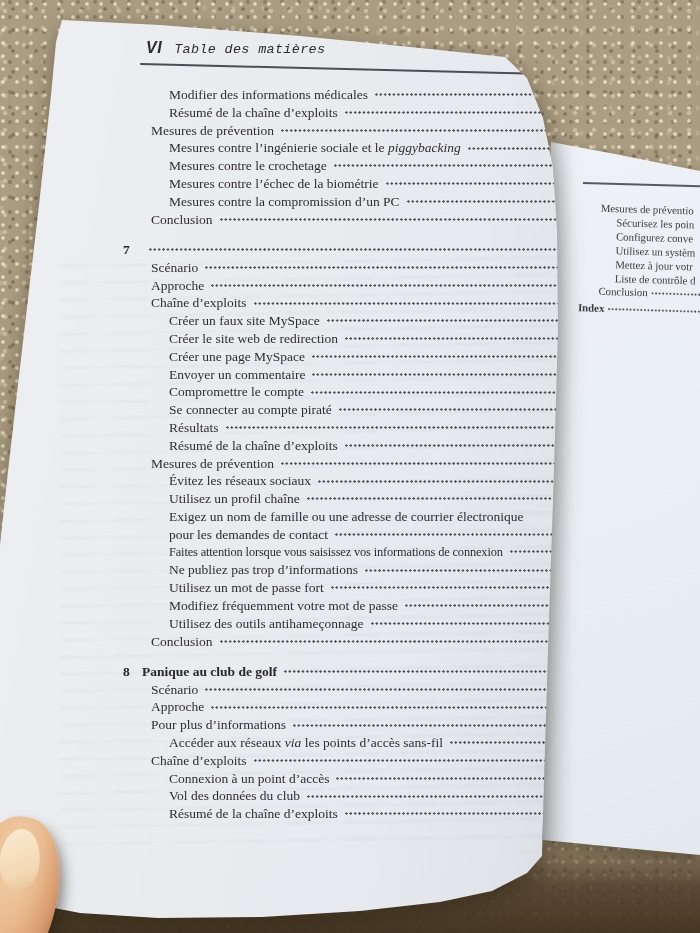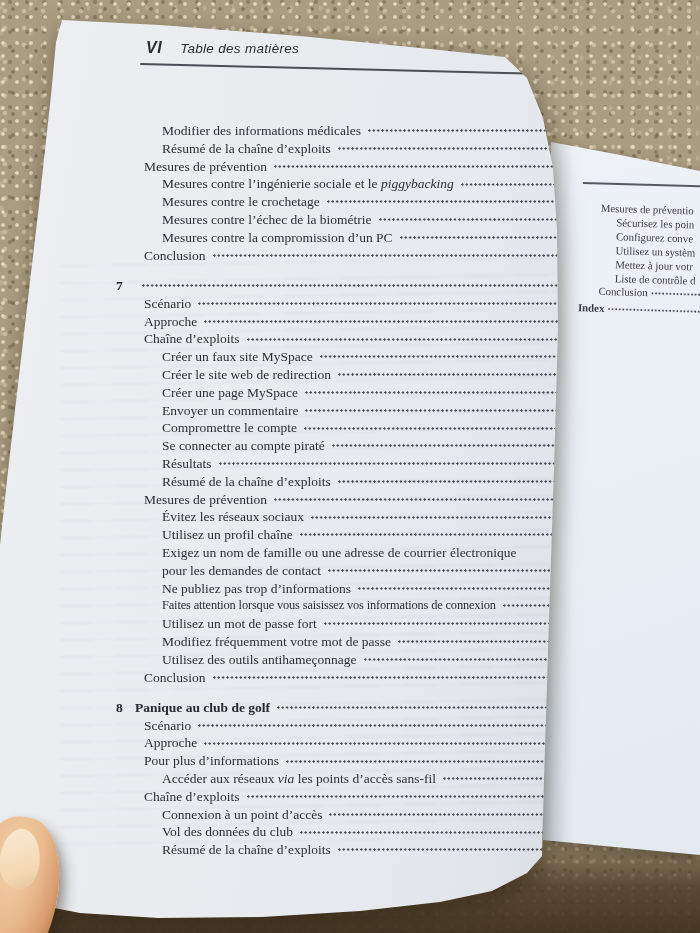--- a/index.html
+++ b/index.html
@@ -50,25 +50,25 @@
     clip-path:polygon(62px 20px,160px 25px,300px 36px,430px 49px,505px 57px,527px 78px,
       543px 118px,553px 168px,557px 230px,558px 330px,554px 470px,549px 620px,544px 780px,
       542px 856px,527px 873px,492px 891px,440px 902px,360px 911px,262px 917px,158px 918px,
       80px 913px,28px 903px,0px 893px,0px 545px,9px 462px,24px 333px,39px 205px,51px 95px,56px 42px);}
   .ghost{position:absolute;left:60px;right:70px;top:250px;bottom:80px;
     background:repeating-linear-gradient(179deg, transparent 0 15.4px, rgba(104,110,126,.055) 15.4px 17px);
     filter:blur(1px);}
   .page-header{position:absolute;left:146px;top:39px;display:flex;align-items:baseline;
     font-family:"Liberation Sans",sans-serif;font-style:italic;color:#2c2c31;}
   .page-num{font-weight:bold;font-size:16px;letter-spacing:.5px;}
-  .header-title{margin-left:18px;font-size:13.5px;letter-spacing:.3px;}
+  .header-title{margin-left:12px;font-size:13.5px;letter-spacing:.3px;font-family:Liberation Mono, monospace;}
   .header-rule{position:absolute;left:140px;top:63px;width:416px;height:1.7px;background:#4d4d55;
     transform:rotate(1.4deg);transform-origin:left center;border-radius:1px;}
 
-  .toc-content{position:absolute;left:116px;top:86px;width:452px;margin-top:36px;}
+  .toc-content{position:absolute;left:123px;top:86px;width:452px;}
   .toc-row{display:flex;align-items:baseline;line-height:17.8px;font-size:13.5px;color:#2e2d33;}
   .toc-row.lvl1{padding-left:28px;}
   .toc-row.lvl2{padding-left:46px;}
   .toc-row.chapter{font-weight:bold;color:#28272d;margin-top:12.6px;}
   .ch-num{flex:0 0 19px;}
   .toc-label{white-space:nowrap;}
   .toc-row.tight .toc-label{font-size:12.4px;letter-spacing:-.15px;}
   .leader{flex:1 1 auto;min-width:5px;position:relative;}
   .leader::after{content:'';position:absolute;left:7px;right:0;bottom:2.6px;height:3.2px;
     background-image:radial-gradient(circle at 1.4px 1.6px,#4d4c54 1.02px,transparent 1.42px);
@@ -231,26 +231,26 @@
               <span class="toc-label">Utilisez un profil chaîne</span>
               <span class="leader"></span>
             </div>
             <div class="toc-row lvl2">
               <span class="toc-label">Exigez un nom de famille ou une adresse de courrier électronique</span>
             </div>
             <div class="toc-row lvl2">
               <span class="toc-label">pour les demandes de contact</span>
               <span class="leader"></span>
             </div>
-            <div class="toc-row lvl2">
-              <span class="toc-label">Ne publiez pas trop d’informations</span>
-              <span class="leader"></span>
-            </div>
             <div class="toc-row lvl2 tight">
               <span class="toc-label">Faites attention lorsque vous saisissez vos informations de connexion</span>
+              <span class="leader"></span>
+            </div>
+            <div class="toc-row lvl2">
+              <span class="toc-label">Ne publiez pas trop d’informations</span>
               <span class="leader"></span>
             </div>
             <div class="toc-row lvl2">
               <span class="toc-label">Utilisez un mot de passe fort</span>
               <span class="leader"></span>
             </div>
             <div class="toc-row lvl2">
               <span class="toc-label">Modifiez fréquemment votre mot de passe</span>
               <span class="leader"></span>
             </div>

